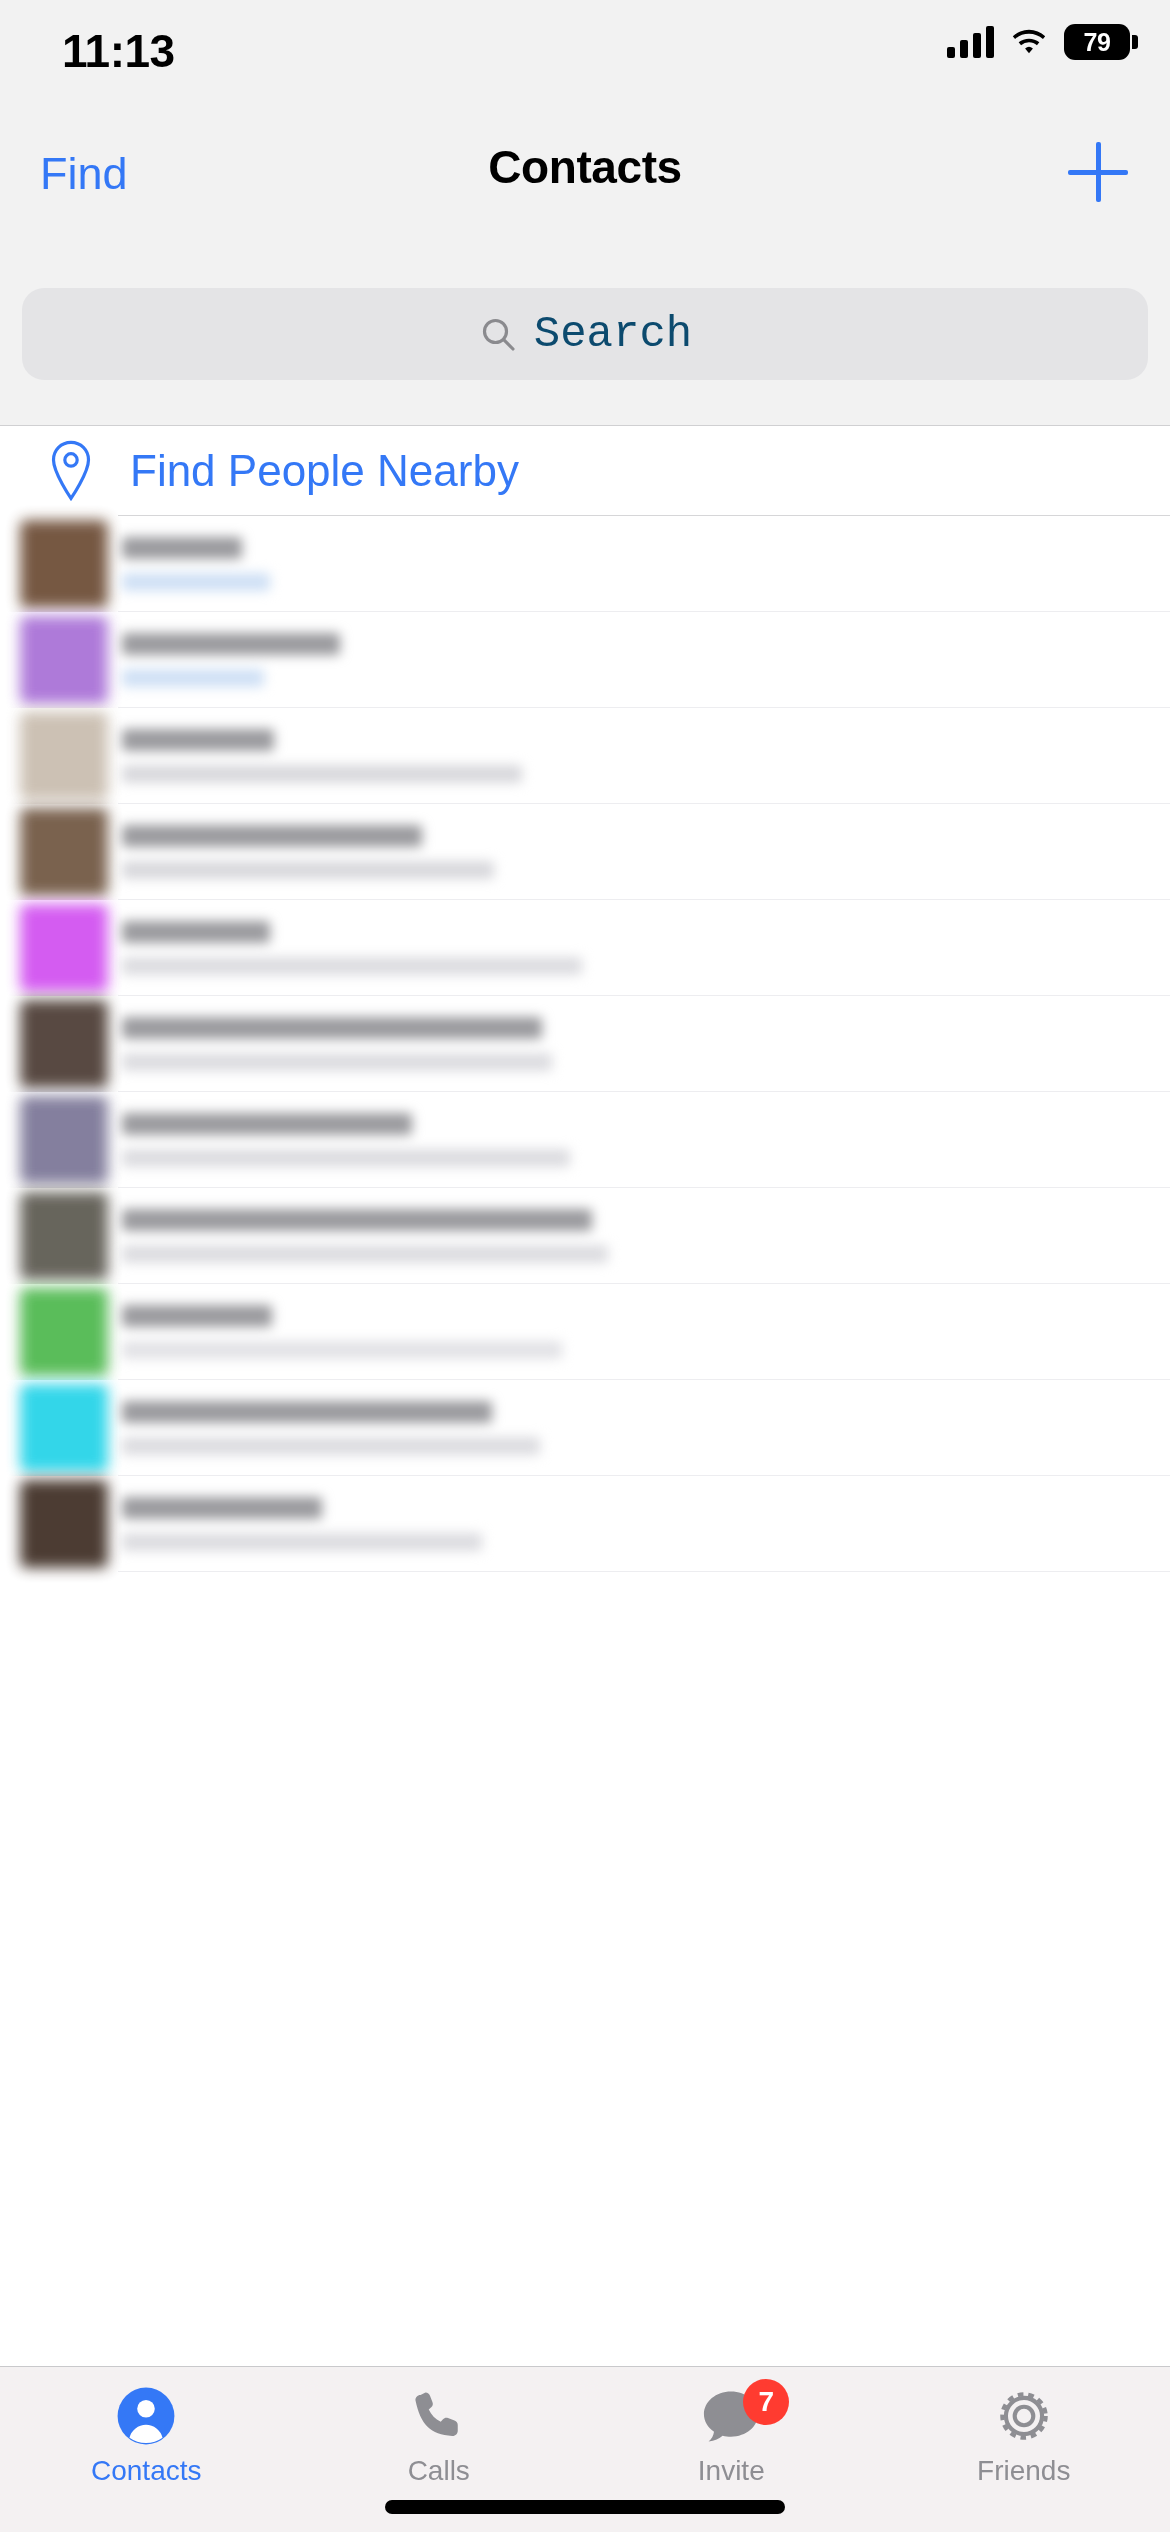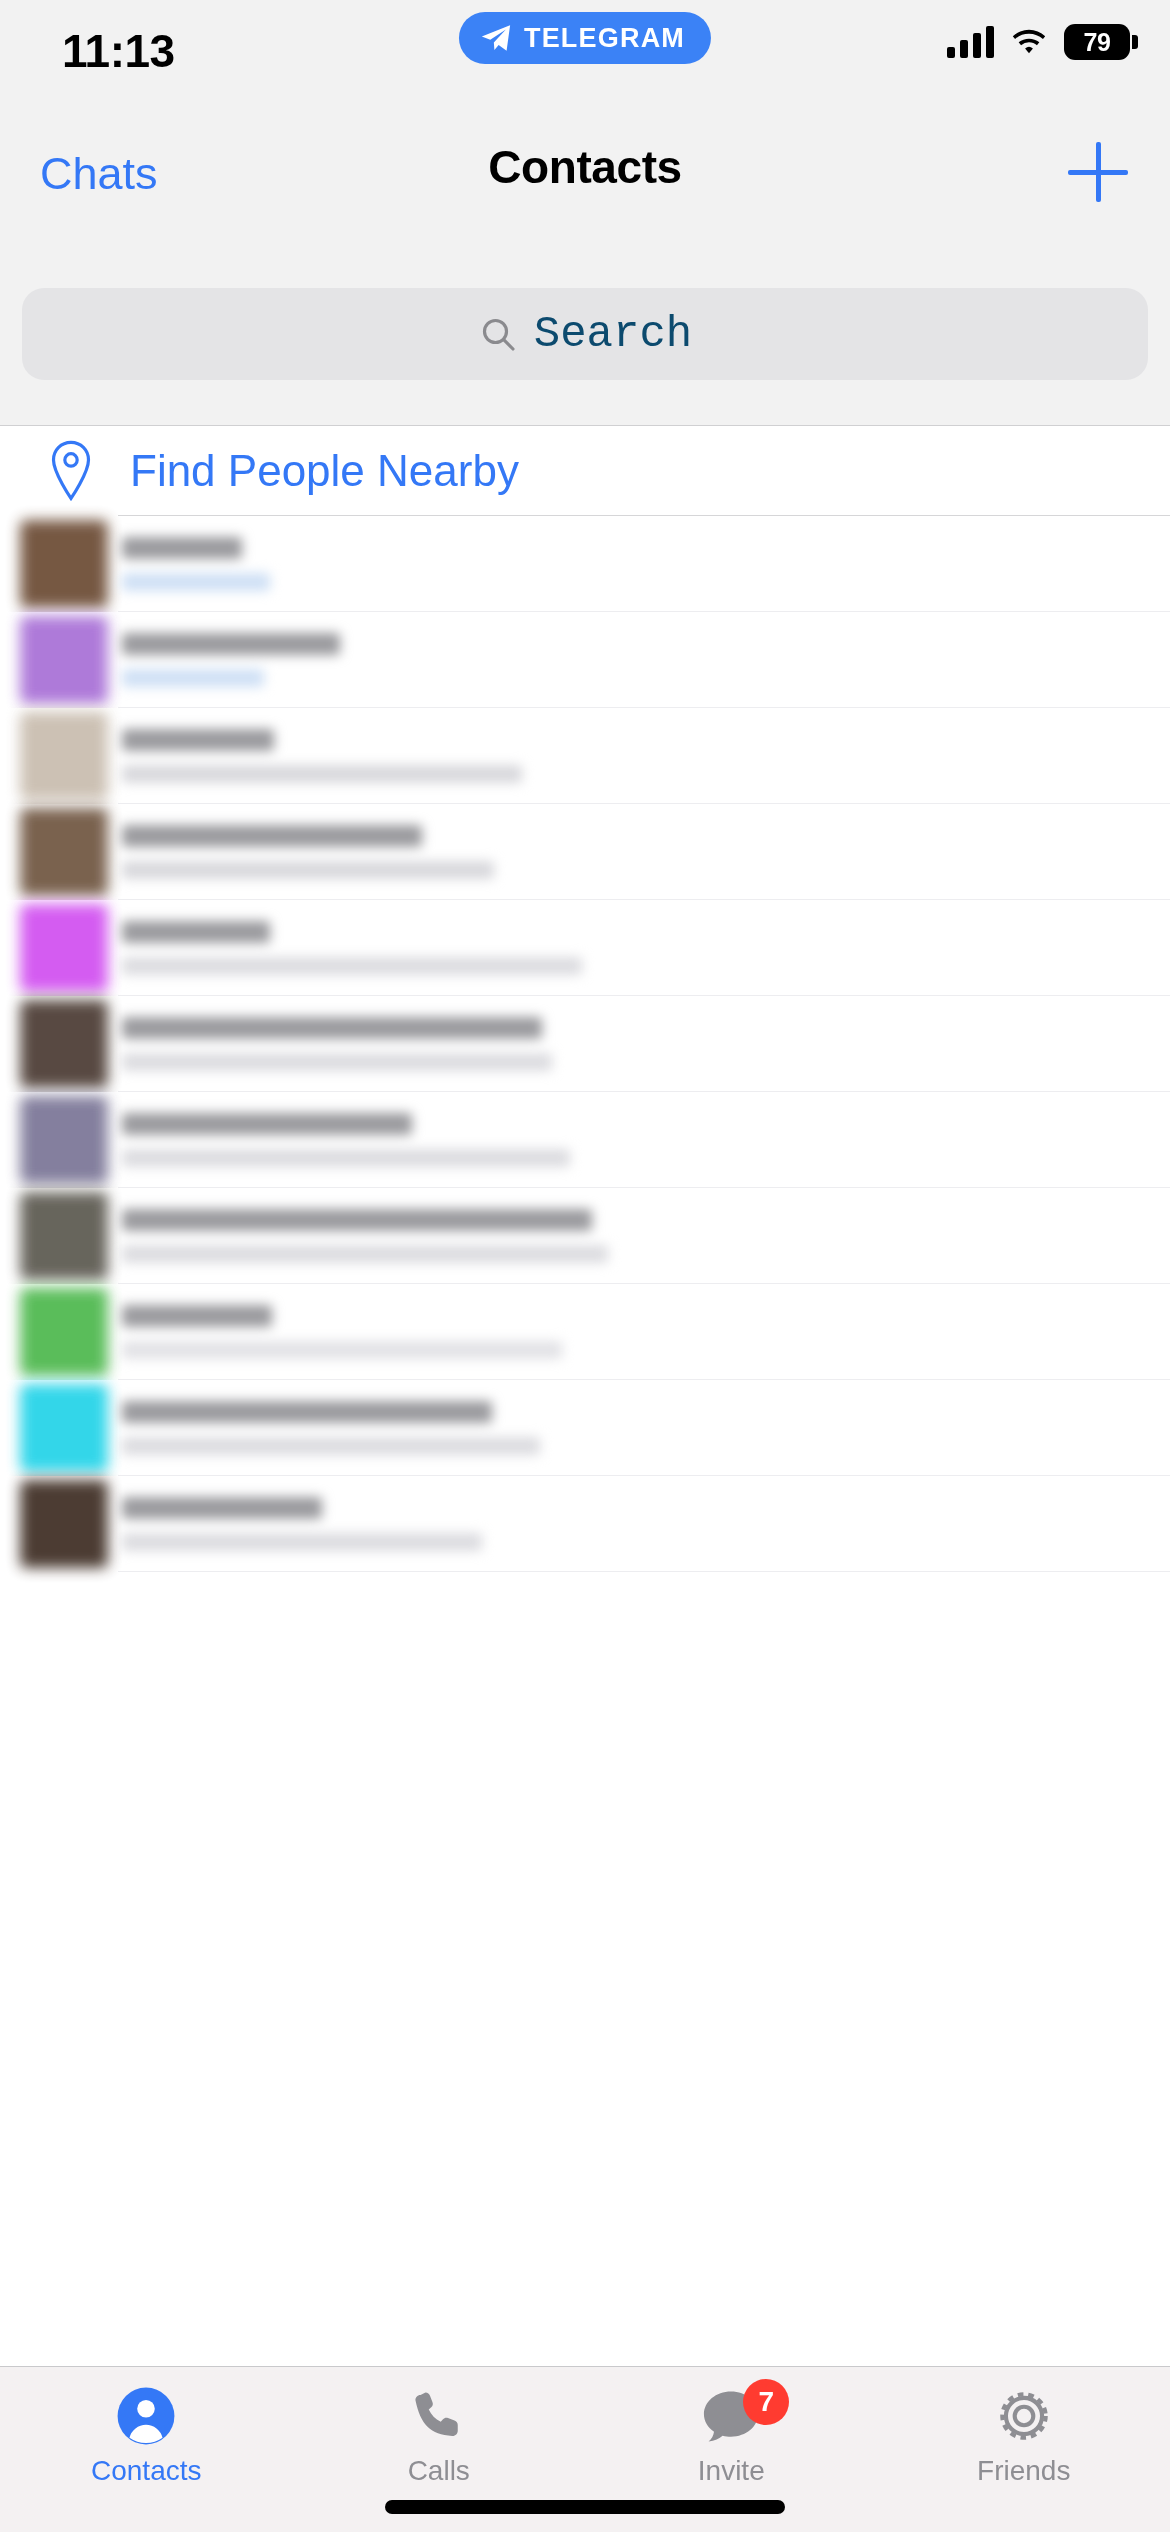--- a/index.html
+++ b/index.html
@@ -154,47 +154,41 @@
   }
 </style>
 </head>
 <body>
 
 <div class="phone">
 
   <div class="statusbar">
     <div class="sb-time">11:13</div>
 
-    <div class="tg-pill">
-      <svg class="plane" viewBox="0 0 24 24">
-        <path d="M22 3L2 11l6 2.2L19 6l-8.5 9.2.4 5.3 3-3.6L19.5 21z" fill="#ffffff"></path>
-      </svg>
-      <span class="label">TELEGRAM</span>
-    </div>
 
     <div class="sb-right">
       <span class="bars">
           <i></i>
           <i></i>
           <i></i>
           <i></i>
         </span>
       <svg class="wifi" viewBox="0 0 24 20">
         <path d="M12 17.5l2.6-3.2a4 4 0 0 0-5.2 0z" fill="#000"></path>
         <path d="M12 10.2c2 0 3.9.7 5.3 2l1.6-2a11 11 0 0 0-13.8 0l1.6 2a8 8 0 0 1 5.3-2z" fill="#000"></path>
         <path d="M12 4.5c3.5 0 6.8 1.3 9.3 3.5l1.5-1.9A16 16 0 0 0 1.2 6.1l1.5 1.9A14 14 0 0 1 12 4.5z" fill="#000"></path>
       </svg>
       <span class="batt">
         <span>79</span>
       </span>
     </div>
   </div>
 
   <div class="navbar">
-    <button class="nav-sort">Chats</button>
+    <button class="nav-sort">Find</button>
     <div class="nav-title">Contacts</div>
     <button class="nav-add"></button>
   </div>
 
   <div class="searchwrap">
     <div class="searchbar">
       <svg class="search-icon" viewBox="0 0 24 24">
         <circle cx="10.5" cy="10.5" r="6.6" fill="none" stroke="#8a8a8e" stroke-width="1.9"></circle>
         <line x1="15.4" y1="15.4" x2="21" y2="21" stroke="#8a8a8e" stroke-width="1.9" stroke-linecap="round"></line>
       </svg>

